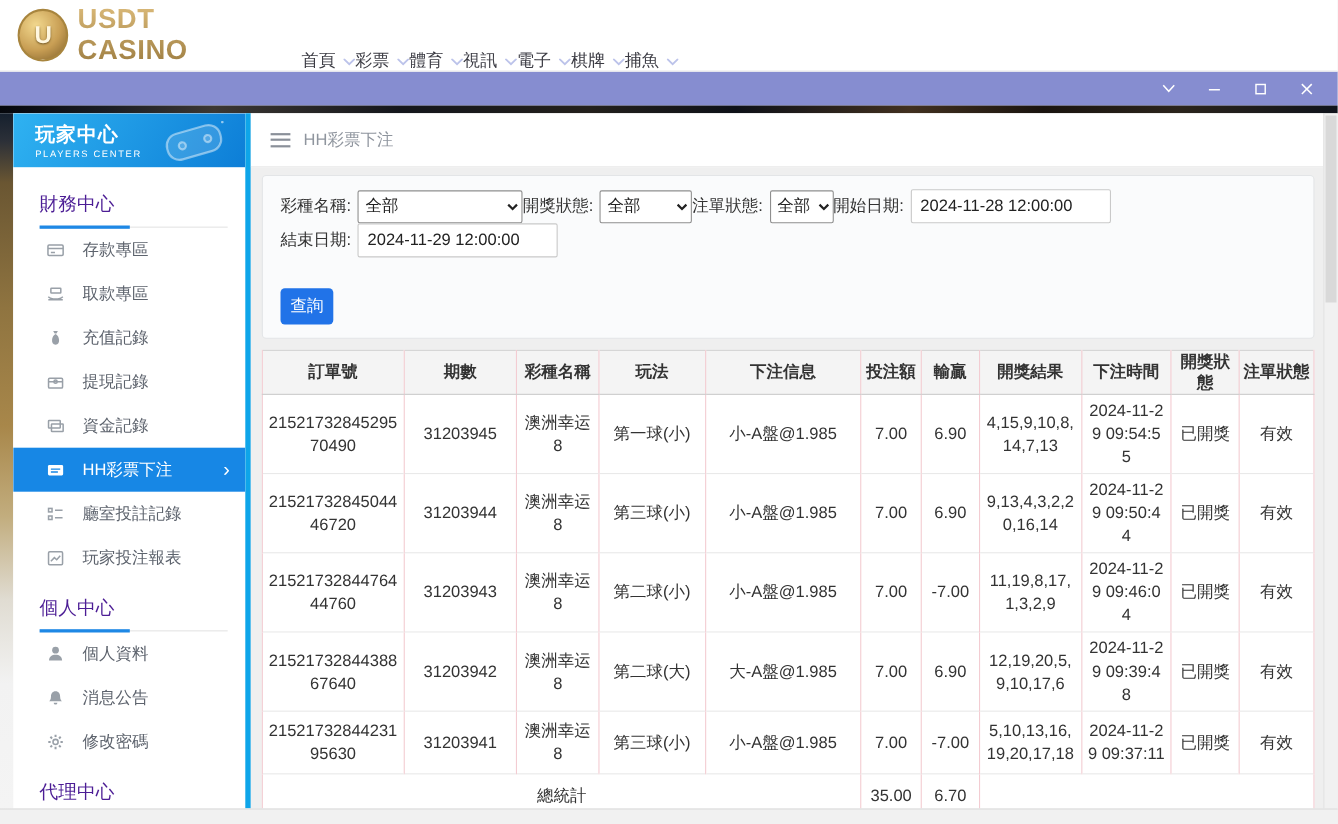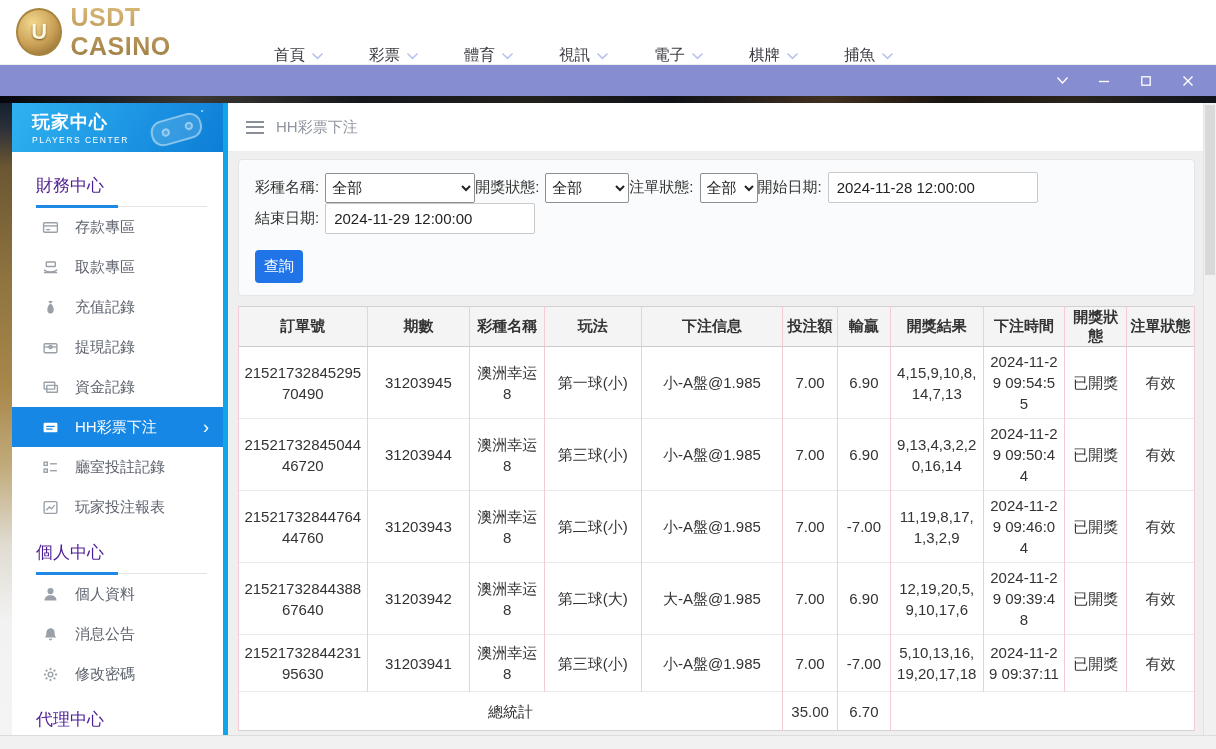--- a/index.html
+++ b/index.html
@@ -10,21 +10,21 @@
   .topbar { position:absolute; left:0; top:0; width:1216px; height:65px;
     background:#ffffff; border-bottom:1px solid #ececec; display:flex; align-items:center; z-index:5;}
   .logo-wrap { display:flex; align-items:center; gap:8px; margin-left:16px; width:226px; }
   .logo-emblem { width:48px; height:48px; border-radius:50%;
     background:radial-gradient(circle at 35% 30%, #f2d88e, #c89e54 55%, #7e5f2a);
     border:2px solid #a8853e; display:flex; align-items:center; justify-content:center;
     color:#fff7e0; font-weight:bold; font-size:22px; text-shadow:0 1px 2px #6b4f1d; }
   .logo-word { font-size:25px; font-weight:bold; letter-spacing:.5px;
     background:linear-gradient(180deg,#dcbb7a,#9c7c40);
     -webkit-background-clip:text; background-clip:text; color:transparent; }
-  .top-nav { display:flex; gap:46px; margin-left:32px;margin-top:46px; }
+  .top-nav { display:flex; margin-left:32px;margin-top:46px; }
   .nav-item { display:flex; align-items:center; gap:7px; font-size:15.5px; color:#3b3b43; cursor:pointer; }
   .nav-item svg { margin-top:2px; }
 
   
   .titlebar { position:absolute; left:0; top:65px; width:1216px; height:31px; background:#868dd0;
     display:flex; align-items:center; justify-content:flex-end; gap:26px; padding-right:20px; }
   .winbtn { display:flex; align-items:center; justify-content:center; width:16px; height:16px; cursor:pointer; }
 
   
   .darkstrip { position:absolute; left:0; top:96px; width:1216px; height:7px;
@@ -61,23 +61,23 @@
   .crumb-text { font-size:15px; color:#8f959e; }
 
   .filter-card { margin:7px 8px 10px 10px; background:#fafbfc; border:1px solid #e3e5e7; border-radius:4px;
     padding:12px 14px 12px 16px; }
   .f-row { display:flex; align-items:center; flex-wrap:wrap; }
   .f-group { display:flex; align-items:center; }
   .f-label { font-size:15px; color:#333; margin-right:6px; white-space:nowrap; }
   select { height:30px; border:1px solid #8f8f8f; border-radius:2px; background:#fff; font-size:15px;
     font-family:inherit; color:#222; padding:0 2px; }
   .sel-wide { width:150px; } .sel-mid { width:84px; } .sel-narrow { width:58px; }
-  .date-input { width:210px; height:31px; border:1px solid #c9c9c9; border-radius:2px; font-size:15px;
+  .date-input { width:182px; height:31px; border:1px solid #c9c9c9; border-radius:2px; font-size:15px;
     font-family:inherit; color:#222; padding:0 8px; background:#fff; }
-  .search-btn { margin-top:16px; width:48px; height:33px; background:#2173e8; color:#fff; border:none;
+  .search-btn { margin-top:28px; width:48px; height:33px; background:#2173e8; color:#fff; border:none;
     border-radius:4px; font-size:15px; font-family:inherit; cursor:pointer; }
 
   .table-card { margin:0 8px 10px 10px; }
   table { width:100%; border-collapse:collapse; background:#fff; table-layout:fixed;
     border-top:1px solid #d2d2d2; border-bottom:1px solid #d2d2d2; }
   th { background:#f4f4f4; font-size:15px; font-weight:bold; color:#333; height:40px;
     border-bottom:1px solid #cccccc; border-left:1px solid #f3ccd2; border-right:1px solid #f3ccd2; padding:0 1px; }
   td { font-size:15px; color:#333; text-align:center; border-top:1px solid #e9e9e9;
     border-left:1px solid #f3ccd2; border-right:1px solid #f3ccd2; padding:4px 5px;
     word-break:break-all; line-height:1.4; }

